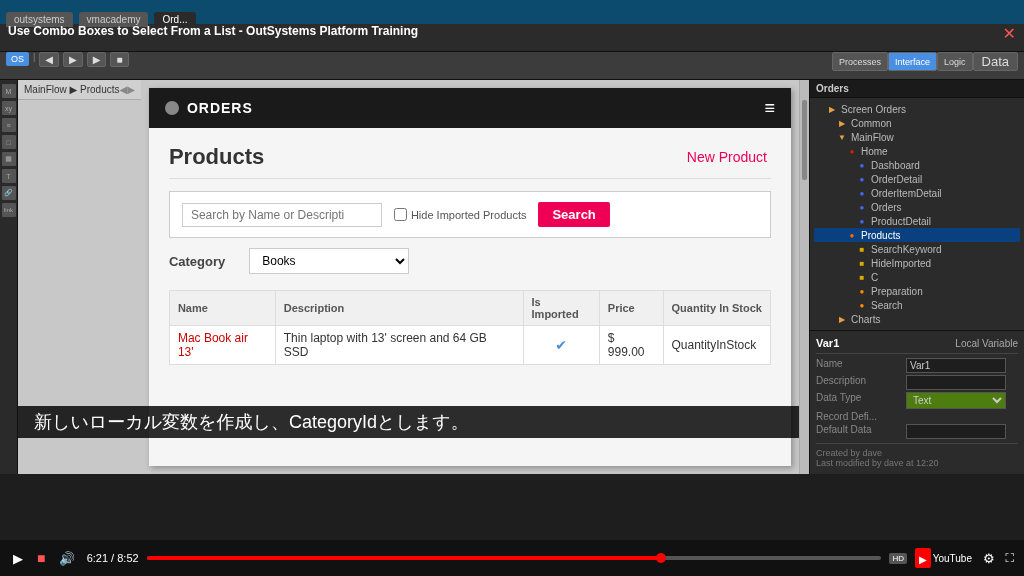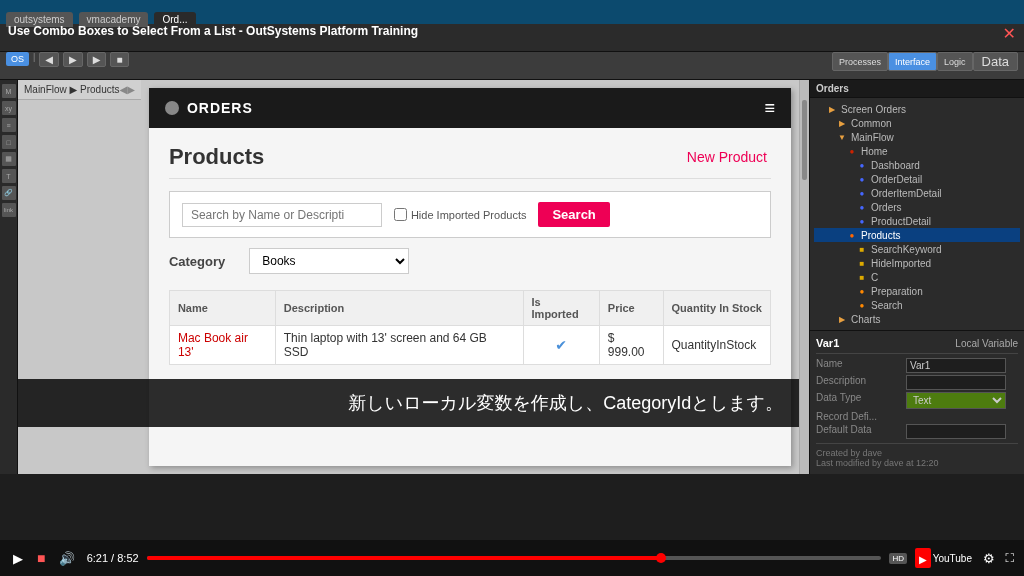--- a/index.html
+++ b/index.html
@@ -88,21 +88,21 @@
     .props-var-name { color: #fff; font-size: 11px; font-weight: bold; }
     .props-var-type { color: #aaa; font-size: 10px; }
     .props-row { display: flex; margin: 2px 0; }
     .props-label { color: #888; width: 90px; font-size: 10px; flex-shrink: 0; }
     .props-value { color: #ccc; font-size: 10px; }
     .props-input { background: #1e1e1e; border: 1px solid #555; color: #ccc; font-size: 10px; padding: 1px 3px; width: 100px; }
     .props-select { background: #4d7c0f; border: 1px solid #555; color: #ccc; font-size: 10px; padding: 1px 2px; width: 100px; }
     .props-separator { border: none; border-top: 1px solid #444; margin: 4px 0; }
 
     
-    .subtitle-bar { position: absolute; bottom: 47px; left: 0; right: 0; background: rgba(0,0,0,0.82); color: #fff; text-align: right; font-size: 18px; padding: 12px 16px; z-index: 10; }
+    .subtitle-bar { position: absolute; bottom: 36px; left: 0; right: 0; background: rgba(0,0,0,0.82); color: #fff; text-align: left; font-size: 18px; padding: 4px 16px; z-index: 10; }
 
     
     .video-controls { background: #111; height: 36px; display: flex; align-items: center; padding: 0 10px; gap: 8px; position: absolute; bottom: 0; left: 0; right: 0; }
     .progress-bar-container { flex: 1; background: #555; height: 4px; border-radius: 2px; position: relative; cursor: pointer; }
     .progress-bar-fill { background: #f00; height: 4px; border-radius: 2px; width: 70%; }
     .progress-dot { width: 10px; height: 10px; background: #f00; border-radius: 50%; position: absolute; top: -3px; left: 70%; transform: translateX(-50%); }
     .vc-btn { color: #fff; font-size: 13px; cursor: pointer; background: none; border: none; padding: 0 3px; }
     .vc-time { color: #fff; font-size: 11px; white-space: nowrap; }
     .youtube-logo { display: flex; align-items: center; gap: 2px; }
     .yt-icon-box { background: #f00; padding: 1px 4px; border-radius: 2px; }

